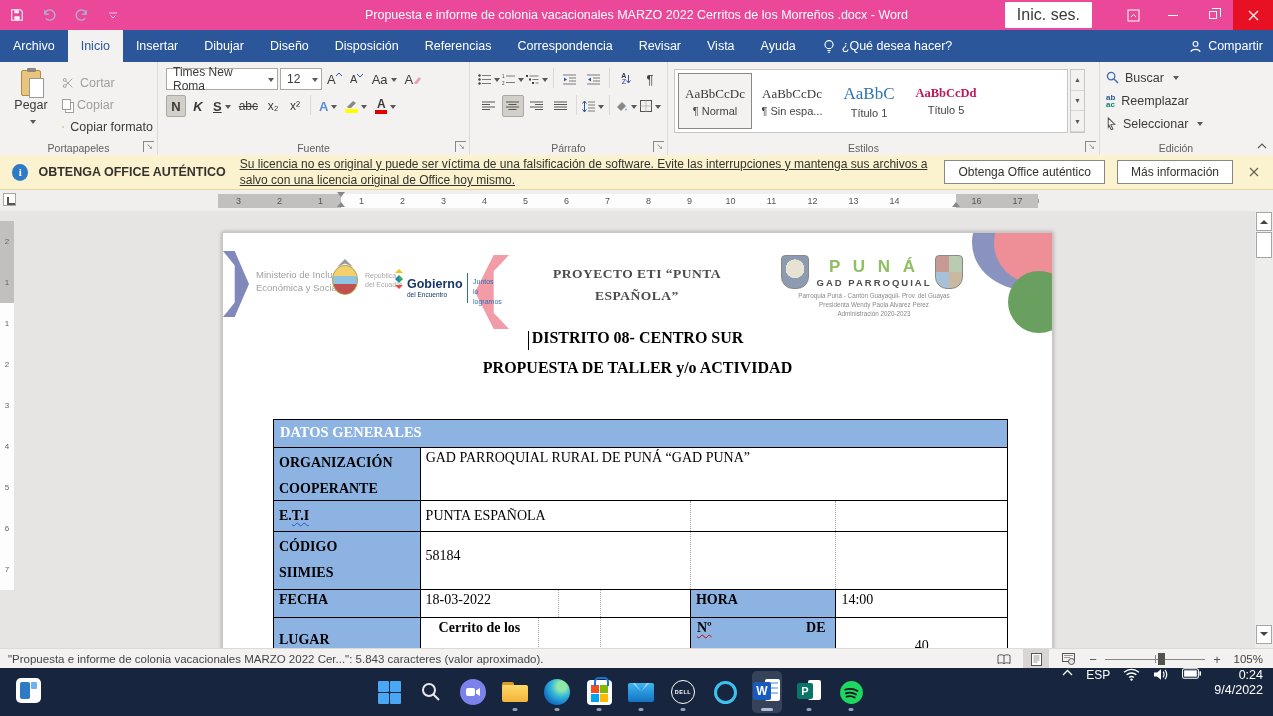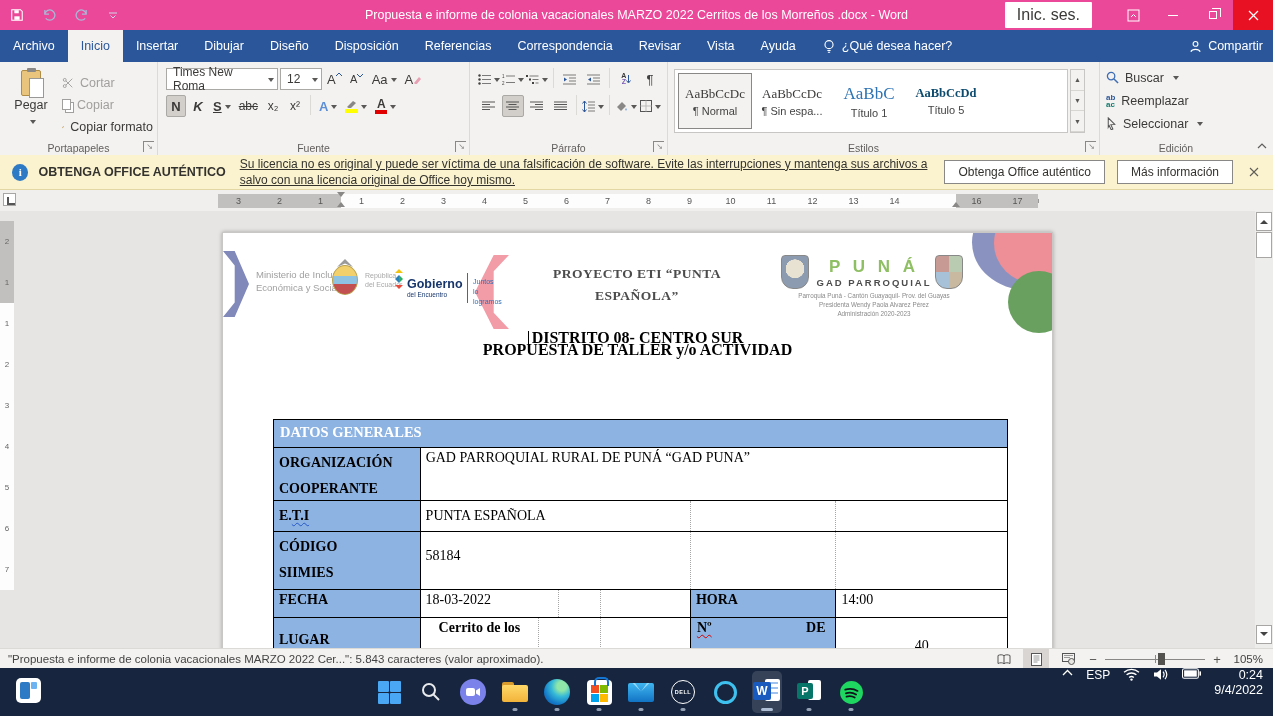--- a/index.html
+++ b/index.html
@@ -66,21 +66,21 @@
   .pic{display:inline-flex;align-items:center;justify-content:center;width:22px;height:22px;border-radius:2px;}
   .pic.toggled{background:#d2cec9;border:1px solid #aba9a6;}
   .g-par{width:198px;}
   
   .g-sty{width:432px;}
   .gallery{display:flex;gap:3px;background:#fff;border:1px solid #c8c6c4;padding:3px;height:64px;margin-top:3px;width:394px;float:left;}
   .styitem{width:74px;display:flex;flex-direction:column;align-items:center;justify-content:center;gap:3px;border:1px solid transparent;}
   .styitem.sel{border:1px solid #8a8886;background:#f4f2f0;}
   .stypre{font-family:"Liberation Serif",serif;font-size:13px;white-space:nowrap;}
   .styname{font-size:11px;color:#444;white-space:nowrap;}
-  .h1p{color:#2e74b5;font-size:17px;} .h2p{color:#2e74b5;font-size:15px;} .h5p{font-weight:bold;font-size:12.5px;color:#0c4a6e;}
+  .h1p{color:#2e74b5;font-size:17px;} .h2p{color:#2e74b5;font-size:15px;} .h5p{font-weight:bold;font-size:12.5px;color:#be185d;}
   .gscroll{float:left;width:15px;height:64px;margin:3px 0 0 2px;display:flex;flex-direction:column;border:1px solid #c8c6c4;background:#f4f2f0;}
   .gsbtn{flex:1;display:flex;align-items:center;justify-content:center;font-size:7px;color:#5a5856;border-bottom:1px solid #d8d6d3;}
   
   .g-edit{width:152px;}
   .editem{display:flex;align-items:center;gap:6px;height:23px;font-size:12.5px;white-space:nowrap;}
   .collapse{position:absolute;right:6px;bottom:4px;color:#605e5c;font-size:10px;}
   .repl{font-size:8px;line-height:7px;font-weight:bold;}
   .repl .t1{color:#2b579a;} .repl .t2{color:#0e7b6f;}
 
   
@@ -648,21 +648,21 @@
         <div class="punagad">GAD PARROQUIAL</div>
         <div class="punasmall">
           <div>Parroquia Puná - Cantón Guayaquil- Prov. del Guayas</div>
           <div>Presidenta Wendy Paola Alvarez Pérez</div>
           <div>Administración 2020-2023</div>
         </div>
       </div>
 
       <span class="cursorbar"></span>
       <div class="doctitle" style="top:96px">DISTRITO  08- CENTRO SUR</div>
-      <div class="doctitle" style="top:108px">PROPUESTA DE TALLER y/o ACTIVIDAD</div>
+      <div class="doctitle" style="top:126px">PROPUESTA DE TALLER y/o ACTIVIDAD</div>
 
       <div class="dtable">
         <div class="trow">
           <div class="cell thead" style="width:735px">DATOS GENERALES</div>
         </div>
         <div class="trow" style="height:53px">
           <div class="cell blue" style="width:147px;line-height:26px">
             <div>ORGANIZACIÓN</div>
               <div>COOPERANTE</div>
           </div>

